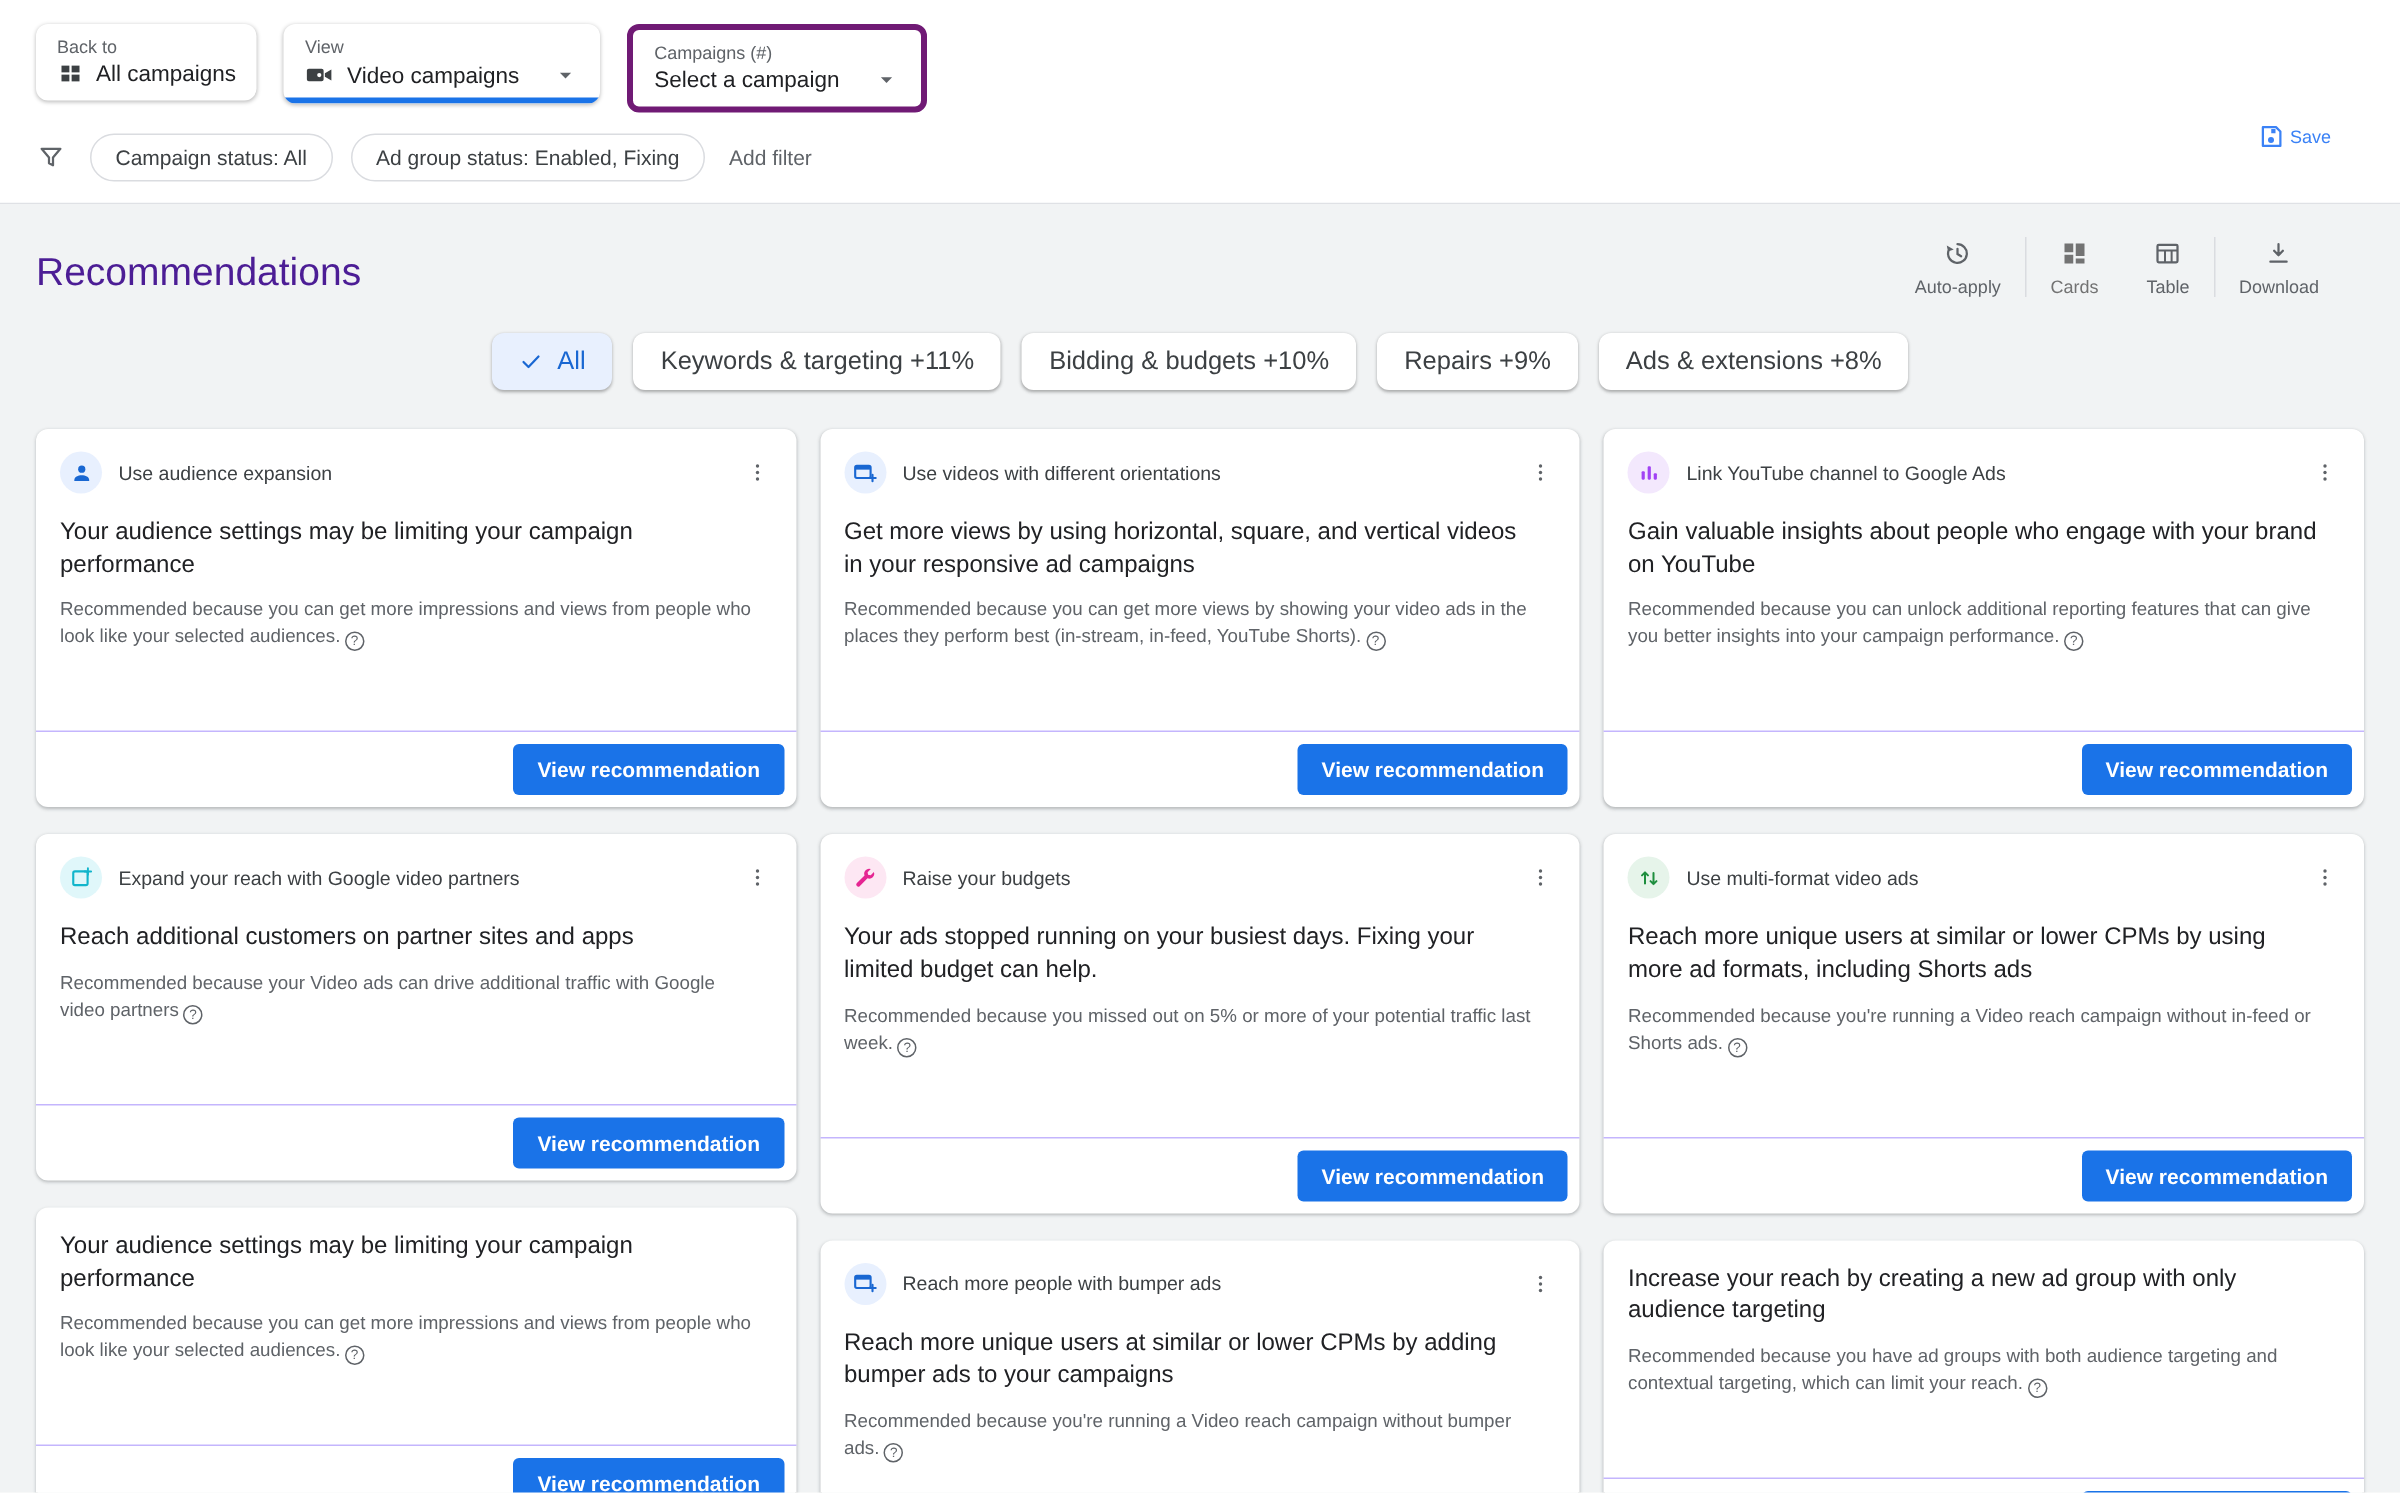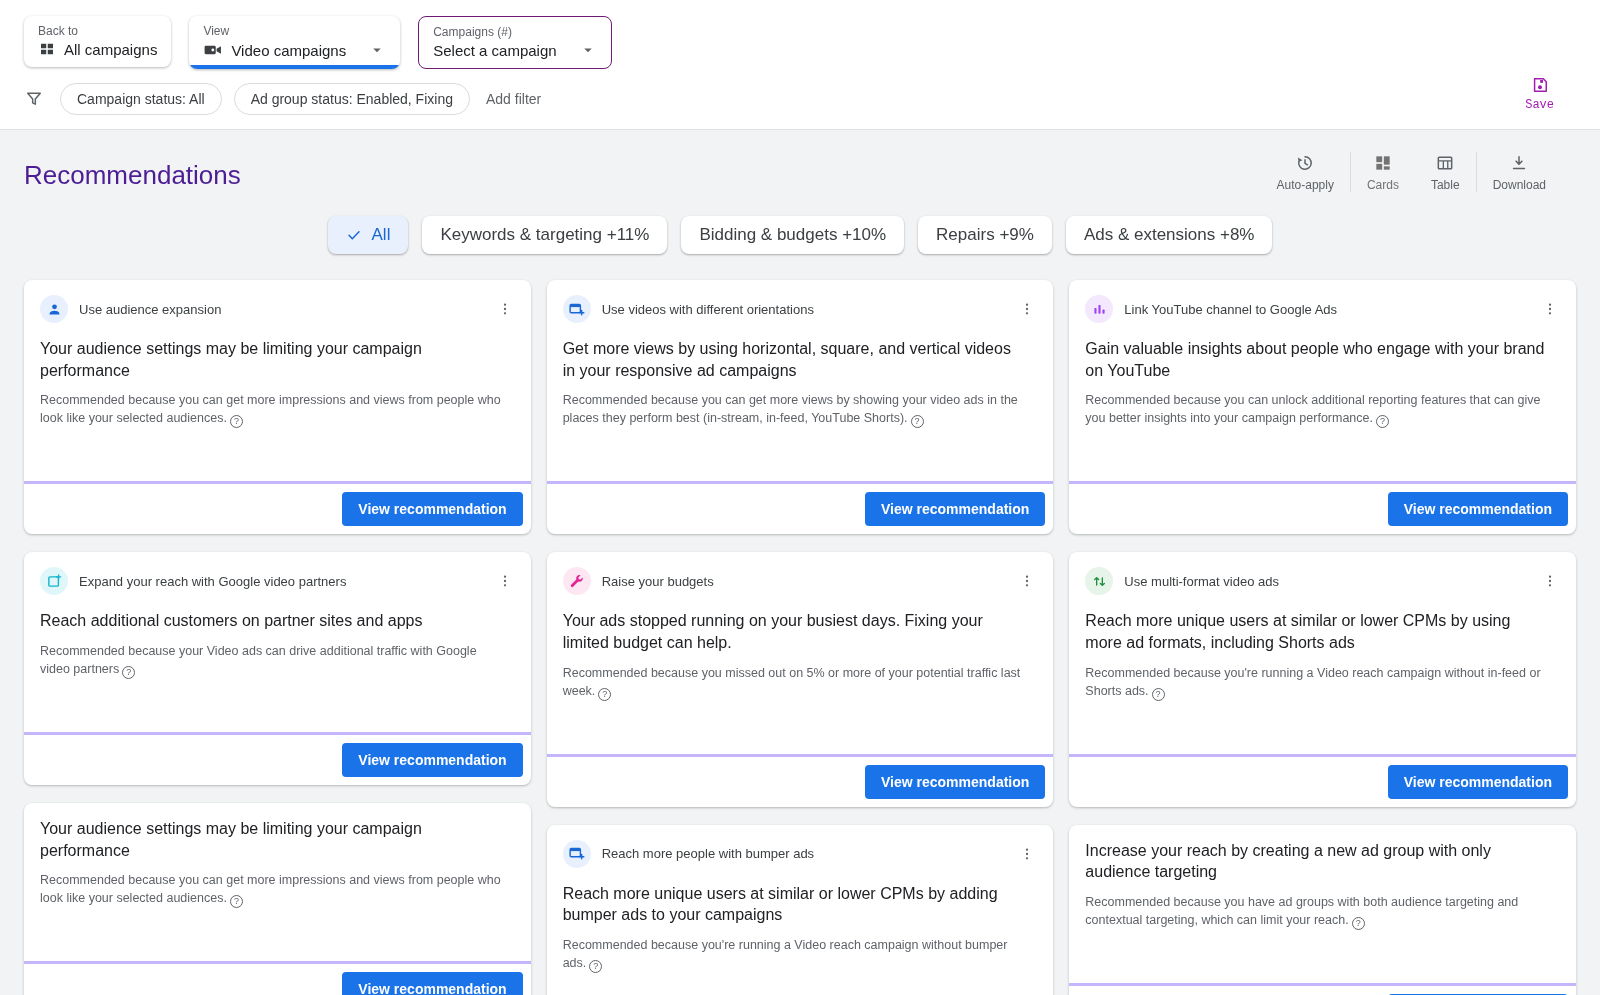--- a/index.html
+++ b/index.html
@@ -3,32 +3,32 @@
 <meta charset="utf-8">
 <style>
   * { margin:0; padding:0; box-sizing:border-box; }
   html,body { width:1600px; background:#fff; font-family:"Liberation Sans", sans-serif; color:#202124; }
   body { height:995px; overflow:hidden; }
 
   
   .topbar { background:#fff; padding:16px 24px 14px 24px; display:flex; gap:18px; align-items:flex-start; }
   .sel-card { background:#fff; border-radius:8px; box-shadow:0 1px 3px rgba(0,0,0,.28); padding:8px 14px 9px 14px; position:relative; min-width:140px; cursor:pointer; }
   .sel-card.view { overflow:hidden; min-width:192px; }
-  .sel-outline { background:#fff; border:1px solid #701a75; border-radius:8px; padding:8px 14px 9px 14px; min-width:178px; cursor:pointer; }
+  .sel-outline { background:#fff; border:4px solid #701a75; border-radius:8px; padding:8px 14px 9px 14px; min-width:178px; cursor:pointer; }
   .sel-label { font-size:12px; color:#5f6368; margin-bottom:2px; }
   .sel-value { font-size:15px; color:#202124; display:flex; align-items:center; gap:8px; white-space:nowrap; }
   .sel-value .caret { margin-left:14px; color:#5f6368; }
   .view-underline { position:absolute; left:0; right:0; bottom:0; height:4px; background:#1a73e8; }
 
   
   .filter-row { background:#fff; padding:0 24px 14px 24px; display:flex; align-items:center; gap:12px; position:relative; }
   .funnel { color:#5f6368; display:flex; align-items:center; margin-right:4px; cursor:pointer; }
   .filter-chip { background:#fff; border:1px solid #dadce0; border-radius:18px; padding:7px 16px; font-size:14px; color:#3c4043; white-space:nowrap; cursor:pointer; }
   .add-filter { font-size:14px; color:#5f6368; margin-left:4px; cursor:pointer; }
-  .save-block { position:absolute; right:46px; top:-8px; display:flex; flex-direction:column; align-items:center; gap:3px; color:#a21caf; font-size:12px; cursor:pointer;font-family:Liberation Mono, monospace; }
+  .save-block { position:absolute; right:46px; top:-8px; display:flex; flex-direction:row; align-items:center; gap:3px; color:#3b82f6; font-size:12px; cursor:pointer; }
   .page-divider { border-bottom:1px solid #dfe1e5; }
 
   
   .content { background:#f1f3f4; padding:22px 24px 30px 24px; min-height:834px; }
   .content-head { display:flex; justify-content:space-between; align-items:flex-start; }
   .page-title { font-size:26px; font-weight:400; color:#4c1d95; padding-top:8px; }
   .tools { display:flex; align-items:center; padding-right:14px; }
   .tool { display:flex; flex-direction:column; align-items:center; gap:5px; font-size:12px; color:#5f6368; padding:0 16px; cursor:pointer; }
   .tool.active { color:#737373;text-align:center; }
   .tool .ic { color:inherit; }
@@ -51,21 +51,21 @@
   .icon-circle.green { background:#e6f4ea; color:#1e8e3e; }
   .icon-circle.pink  { background:#fde7f3; color:#e52592; }
   .icon-circle.purple{ background:#f3e8fd; color:#a142f4; }
   .icon-circle.amber { background:#fef7e0; color:#ea8600; }
   .card-label { font-size:13px; color:#3c4043; flex:1; }
   .kebab { color:#5f6368; cursor:pointer; padding:2px; }
   .card-title { font-size:16px; line-height:1.35; color:#202124; margin-bottom:10px; padding-right:14px; }
   .card-desc { font-size:12.5px; line-height:1.45; color:#5f6368; padding-right:8px; }
   .help-icon { display:inline-block; width:13px; height:13px; border:1.2px solid #5f6368; border-radius:50%; font-size:9px; line-height:11px; text-align:center; color:#5f6368; vertical-align:-2px; margin-left:3px; cursor:pointer; }
   .help-icon::after { content:"?"; }
-  .card-footer { border-top:3px solid #c4b5fd; padding:8px; display:flex; justify-content:flex-end; }
+  .card-footer { border-top:1px solid #c4b5fd; padding:8px; display:flex; justify-content:flex-end; }
   .view-rec-btn { background:#1a73e8; color:#fff; border:none; border-radius:4px; padding:9px 16px; font-size:14px; font-weight:700; font-family:"Liberation Sans", sans-serif; cursor:pointer; }
 
   .ic { display:block; }
   .hidden-defs { position:absolute; width:0; height:0; overflow:hidden; }
 </style>
 </head>
 <body>
 
 <svg class="hidden-defs" aria-hidden="true">
   <defs>

